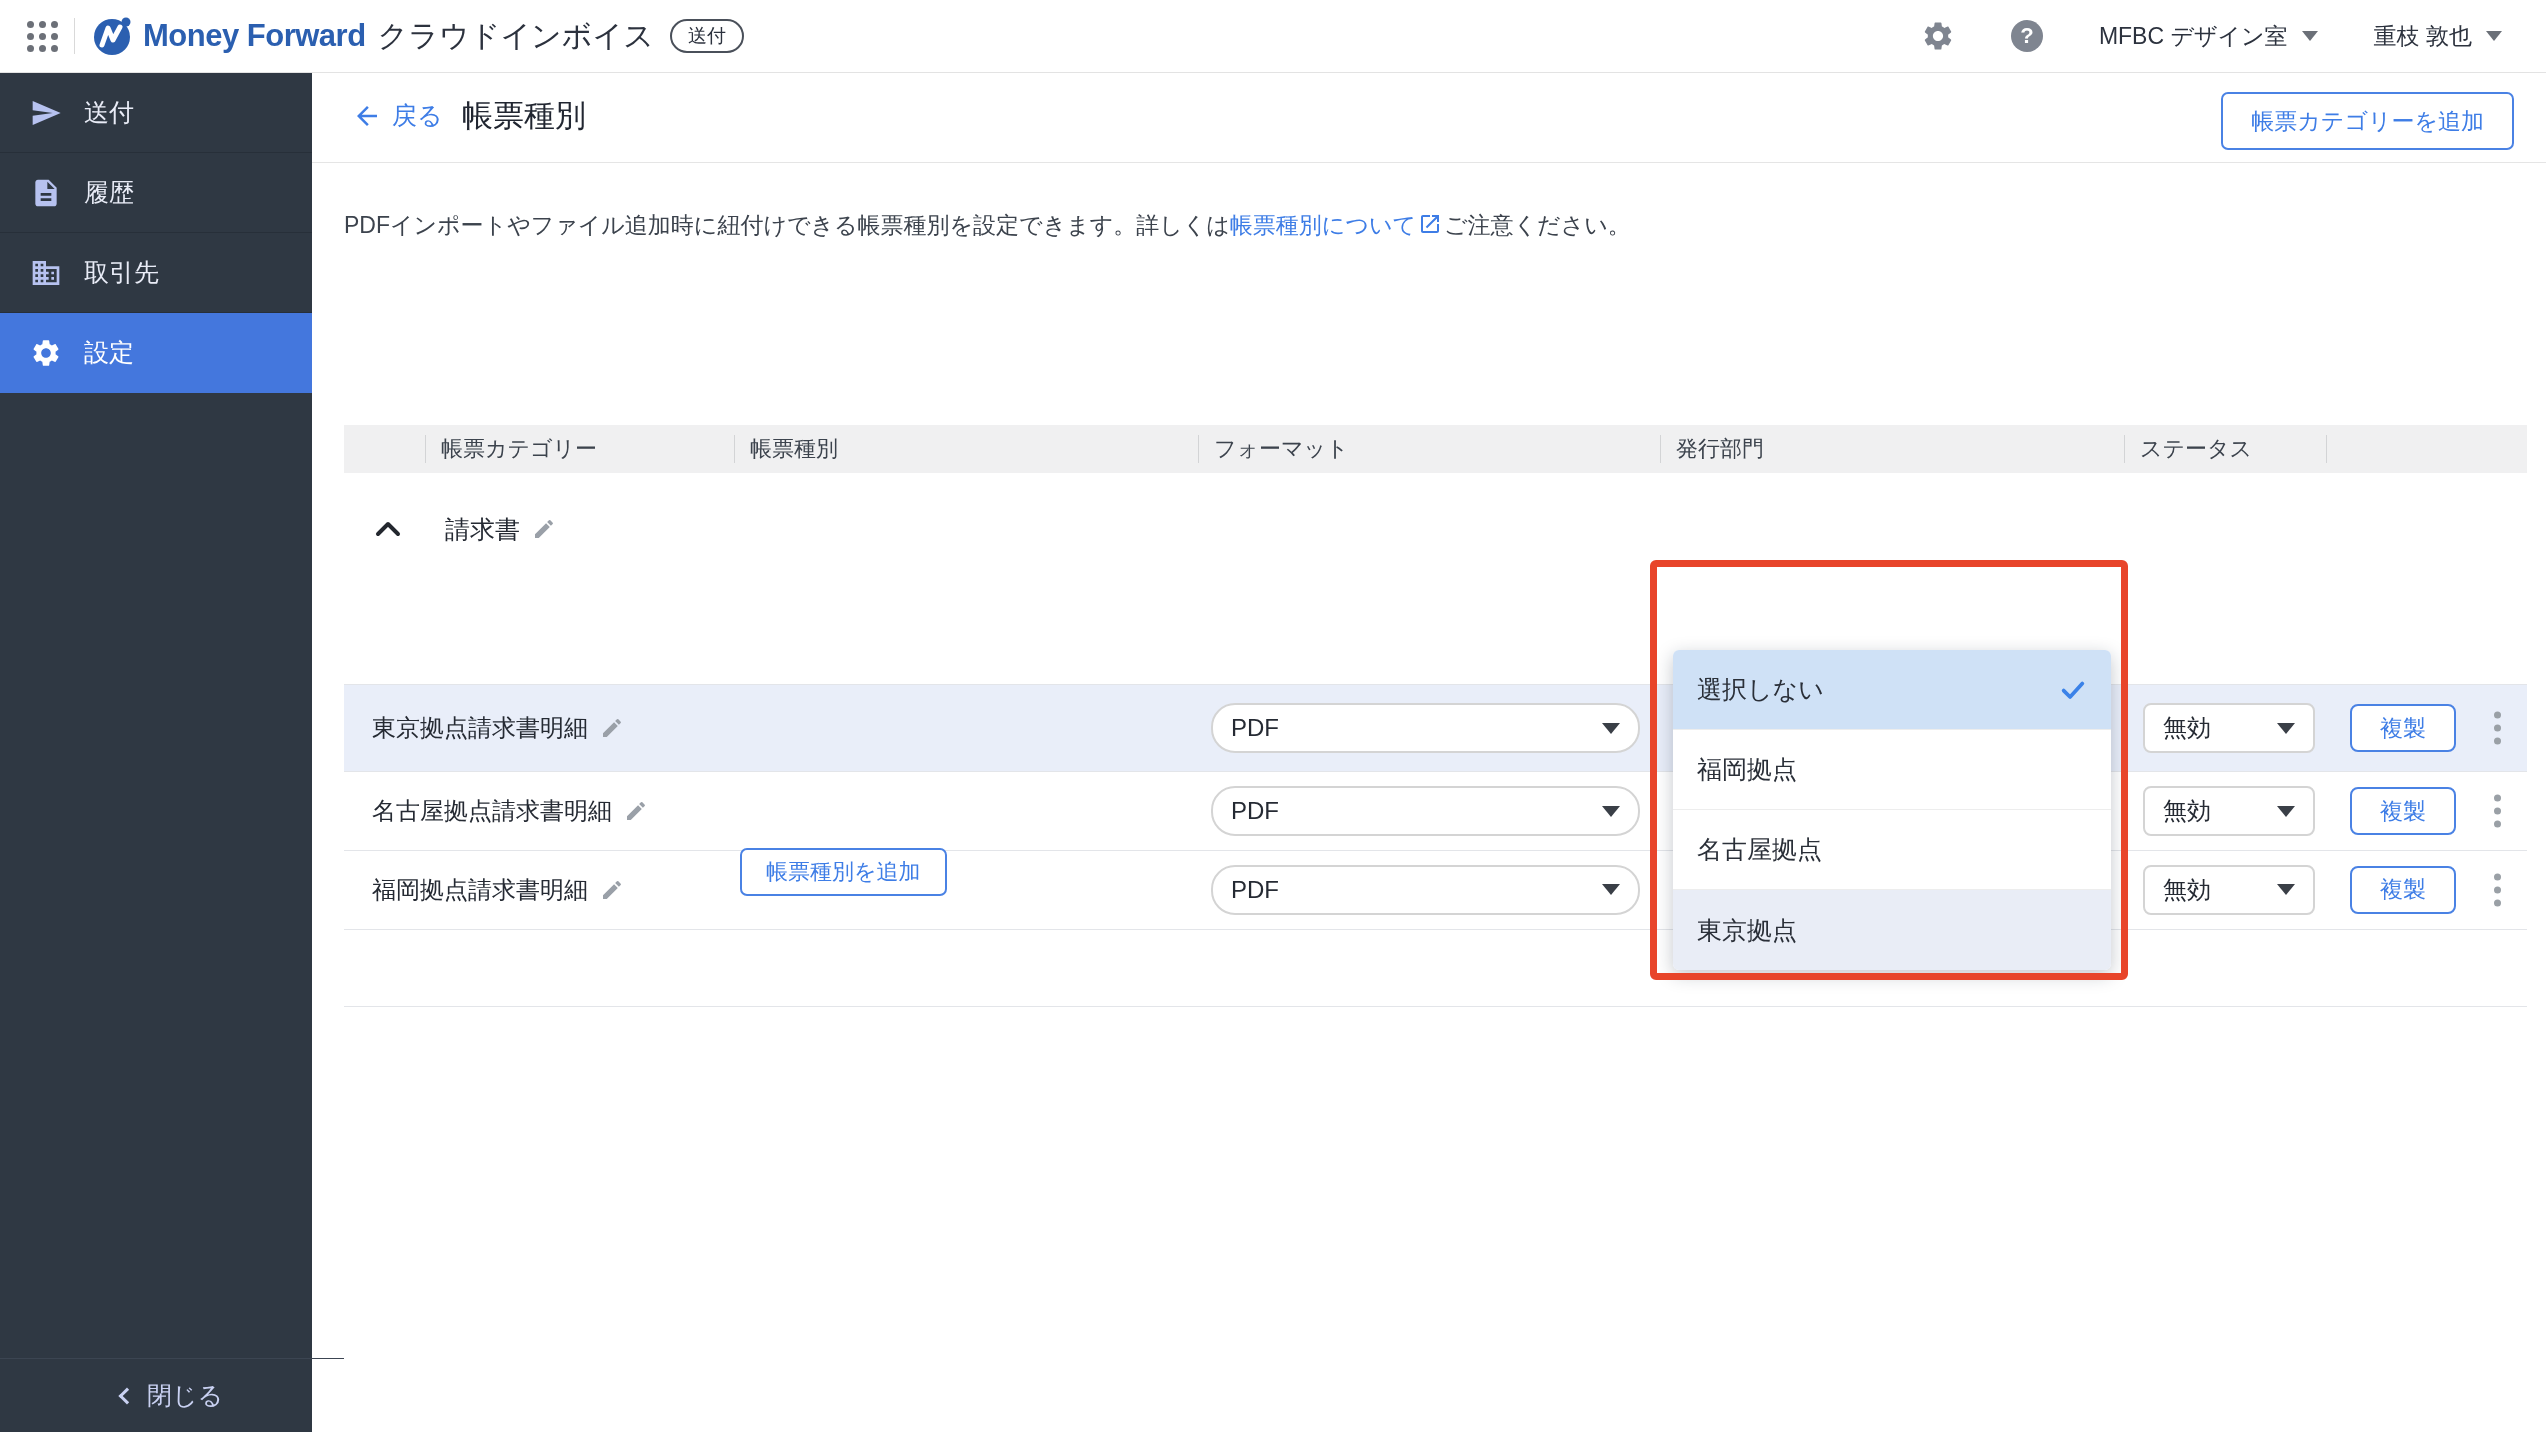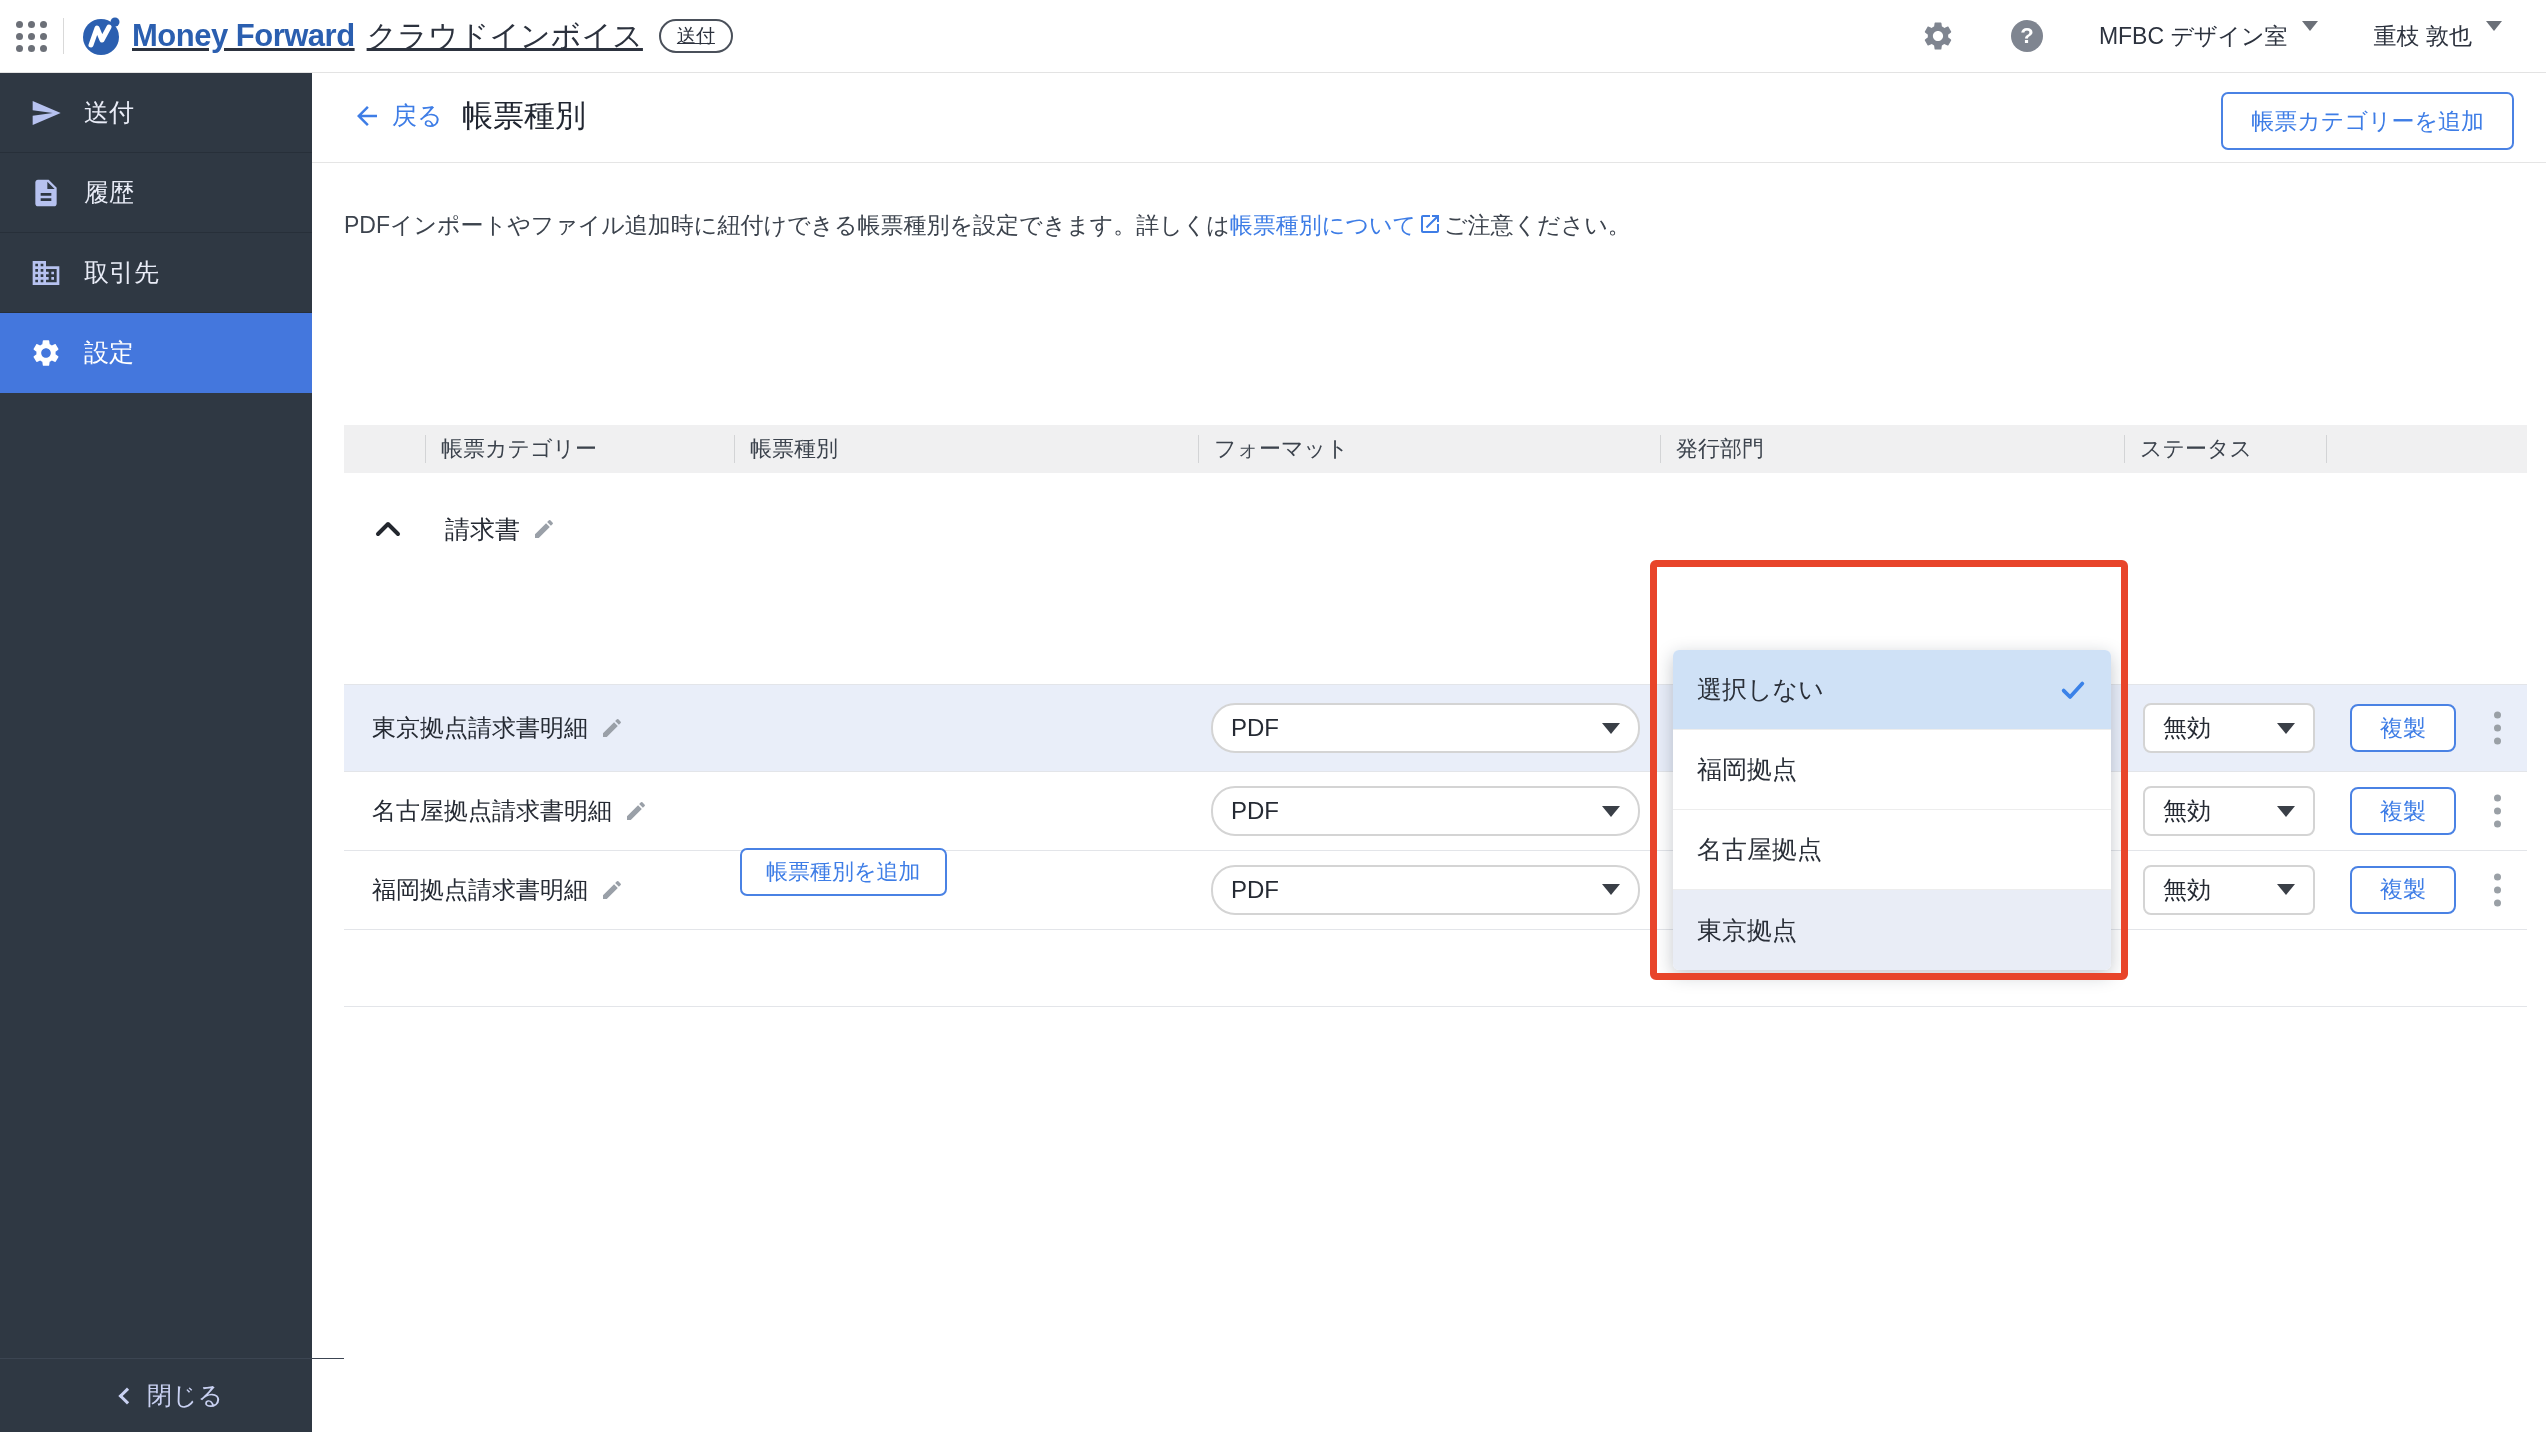--- a/index.html
+++ b/index.html
@@ -3,34 +3,34 @@
 <meta charset="utf-8">
 <style>
   * { margin:0; padding:0; box-sizing:border-box; }
   html,body { width:2546px; height:1432px; overflow:hidden; background:#fff;
     font-family:"Liberation Sans","DejaVu Sans",sans-serif; color:#2c323e; }
   .stage { position:relative; width:2546px; height:1432px; }
 
   
   .appbar { position:absolute; left:0; top:0; width:2546px; height:73px; background:#fff;
     border-bottom:1px solid #e3e3e3; display:flex; align-items:center; z-index:30; }
-  .appbar-left { display:flex; align-items:center; padding-left:16px;text-decoration:underline; }
+  .appbar-left { display:flex; align-items:center; padding-left:27px; }
   .grid-icon { display:grid; grid-template-columns:repeat(3,7px); grid-template-rows:repeat(3,7px);
     gap:5px; margin-right:16px; cursor:pointer; }
   .grid-icon i { width:7px; height:7px; border-radius:50%; background:#6c7078; }
   .appbar-div { width:1px; height:36px; background:#d9d9d9; margin-right:18px; }
   .logo-mark { width:40px; height:40px; margin-right:10px; }
   .brand { font-size:31px; font-weight:bold; color:#2b5fb0; letter-spacing:-0.5px; margin-right:12px; }
   .product { font-size:30px; font-weight:500; color:#2c323e; margin-right:16px; }
   .badge-pill { font-size:19px; color:#2c323e; border:2px solid #4a505a; border-radius:999px;
     padding:4px 16px; line-height:1.2; }
   .appbar-right { margin-left:auto; display:flex; align-items:center; gap:56px; padding-right:44px; }
   .help-circle { width:32px; height:32px; border-radius:50%; background:#7f8590; color:#fff;
     font-size:22px; font-weight:bold; display:flex; align-items:center; justify-content:center; cursor:pointer; }
-  .menu-group { display:flex; align-items:flex-start; gap:14px; font-size:23px; color:#2c323e; cursor:pointer; }
+  .menu-group { display:flex; align-items:center; gap:14px; font-size:23px; color:#2c323e; cursor:pointer; }
   .caret-down { width:0; height:0; border-left:8px solid transparent; border-right:8px solid transparent;
     border-top:10px solid #6b7078; }
 
   
   .sidebar { position:absolute; left:0; top:73px; width:312px; height:1359px; background:#2f3843; z-index:20; }
   .nav-item { height:80px; display:flex; align-items:center; gap:22px; padding-left:30px;
     border-bottom:1px solid #272f39; cursor:pointer; }
   .nav-item .nav-label { font-size:25px; color:#e9ecf7; }
   .nav-item.active { background:#4477dd; border-bottom:1px solid #4477dd; }
   .nav-item.active .nav-label { color:#ffffff; }

